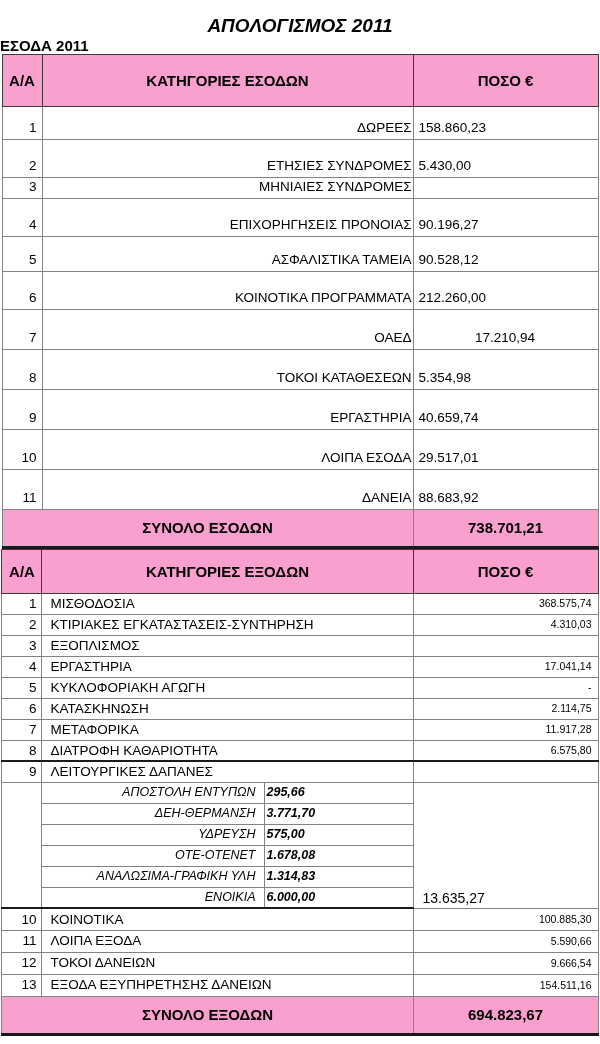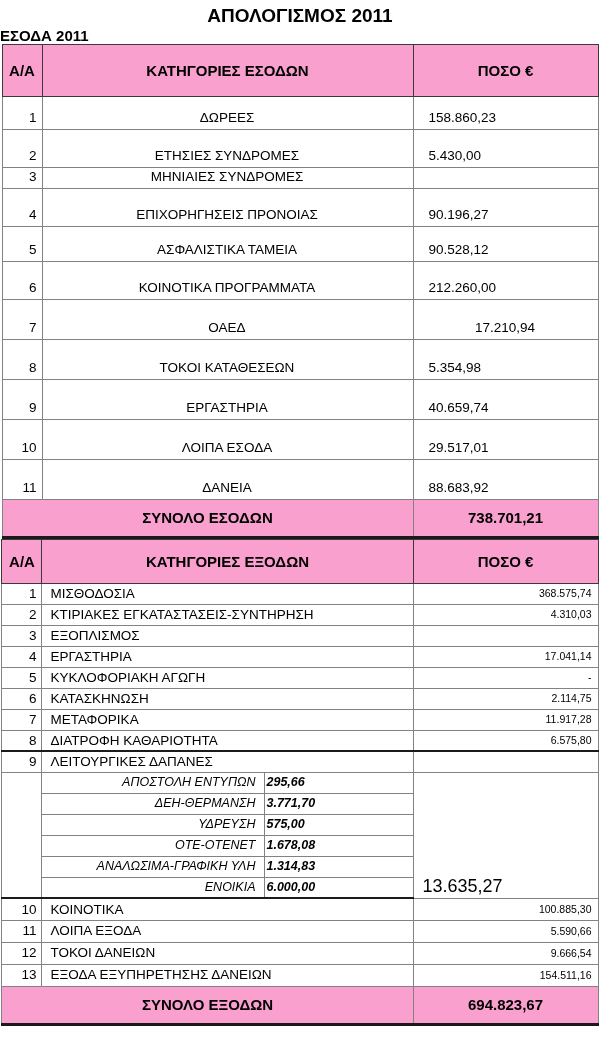--- a/index.html
+++ b/index.html
@@ -1,21 +1,21 @@
 <!DOCTYPE html>
 <html style="--pink: #F9A0CF;"><head>
 <meta charset="utf-8">
 <style>
   :root { --pink: #F9A0CF; --line: #828282; --dark: #3a3a3a; --thick: #1a1a1a; }
   * { box-sizing: border-box; }
   html, body { margin: 0; padding: 0; background: #ffffff; }
   body { width: 600px; font-family: "Liberation Sans", sans-serif; color: #000; }
   .page { width: 600px; height: 1044px; background: #fff; overflow: hidden; }
 
-  .title { text-align: center; font-weight: bold; font-size: 19px; padding-top: 5px; line-height: 22px; }
+  .title { text-align: center; font-weight: bold; font-size: 19px; padding-top: 15px; line-height: 22px; font-style: italic; }
   .section-title { text-align: left; font-weight: bold; font-size: 15px; line-height: 17px; }
 
   table { border-collapse: collapse; table-layout: fixed; width: 596px; margin: 0 auto; border: 1px solid var(--dark); }
   td, th { border: 1px solid var(--line); overflow: hidden; white-space: nowrap; }
 
   
   .t1 col.c-no  { width: 40px; }
   .t1 col.c-cat { width: 371px; }
   .t1 col.c-amt { width: 185px; }
   .t2 col.c-no  { width: 40px; }
@@ -24,22 +24,22 @@
   .t2 col.c-amt { width: 185px; }
 
   
   th.hdr { background: var(--pink); font-weight: bold; font-size: 15px; text-align: center; border: 1px solid var(--dark); }
   .t1 thead tr { height: 52px; }
   .t2 thead tr { height: 44px; }
 
   
   .t1 td { vertical-align: bottom; font-size: 13.5px; padding-bottom: 3px; line-height: 1.15; }
   .t1 td.no  { text-align: right; padding-right: 5px; }
-  .t1 td.cat { text-align: center; padding-left: 0; }
-  .t1 td.amt { text-align: left; padding-left: 15px; }
+  .t1 td.cat { text-align: right; padding-left: 0; }
+  .t1 td.amt { text-align: left; padding-left: 5px; }
   #income-body tr:nth-child(1)  { height: 33px; }
   #income-body tr:nth-child(2)  { height: 38px; }
   #income-body tr:nth-child(3)  { height: 19px; }
   #income-body tr:nth-child(4)  { height: 38px; }
   #income-body tr:nth-child(5)  { height: 35px; }
   #income-body tr:nth-child(6)  { height: 38px; }
   #income-body tr:nth-child(7)  { height: 40px; }
   #income-body tr:nth-child(8)  { height: 40px; }
   #income-body tr:nth-child(9)  { height: 40px; }
   #income-body tr:nth-child(10) { height: 40px; }
@@ -57,21 +57,21 @@
   .t2 td.cat { text-align: left; padding-left: 8px; }
   .t2 td.amt { text-align: right; padding-right: 6px; font-size: 10.5px; }
   #expense-body tr { height: 21px; }
   #expense-body tr.sub-row { height: 21px; }
   #expense-body tr.after-row { height: 22px; }
   .t2 tr.op-row td { border-top: 2px solid var(--thick); }
   .t2 td.sub-label { font-style: italic; text-align: right; padding-right: 9px; font-size: 12.5px; }
   .t2 td.sub-val   { font-style: italic; font-weight: bold; text-align: left; padding-right: 18px; font-size: 12.5px; }
   .t2 tr.sub-last td.sub-label, .t2 tr.sub-last td.sub-val, .t2 tr.sub-last td.aa-span { border-bottom: 2px solid var(--thick); }
   .t2 td.aa-span { border-bottom: 2px solid var(--thick); }
-  .t2 td.subtotal { vertical-align: bottom; text-align: left; font-size: 18px; padding: 0 0 3px 9px; font-style: normal; font-weight: normal; }
+  .t2 td.subtotal { vertical-align: bottom; text-align: left; font-size: 14px; padding: 0 0 3px 9px; font-style: normal; font-weight: normal; }
   .t2 tfoot td { border-top: 1px solid var(--dark); }
 </style>
 </head>
 <body>
 
 <div class="page">
 
   <div class="title">ΑΠΟΛΟΓΙΣΜΟΣ 2011</div>
   <div class="section-title">ΕΣΟΔΑ 2011</div>
 

